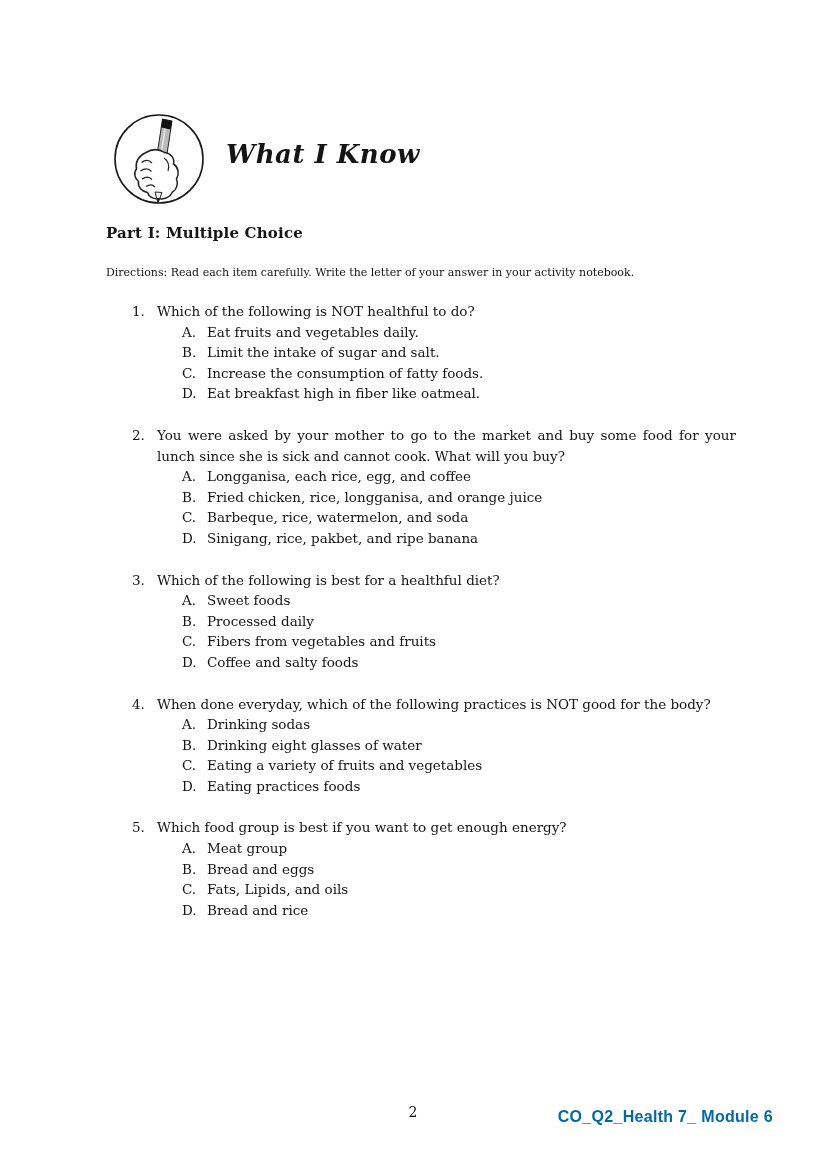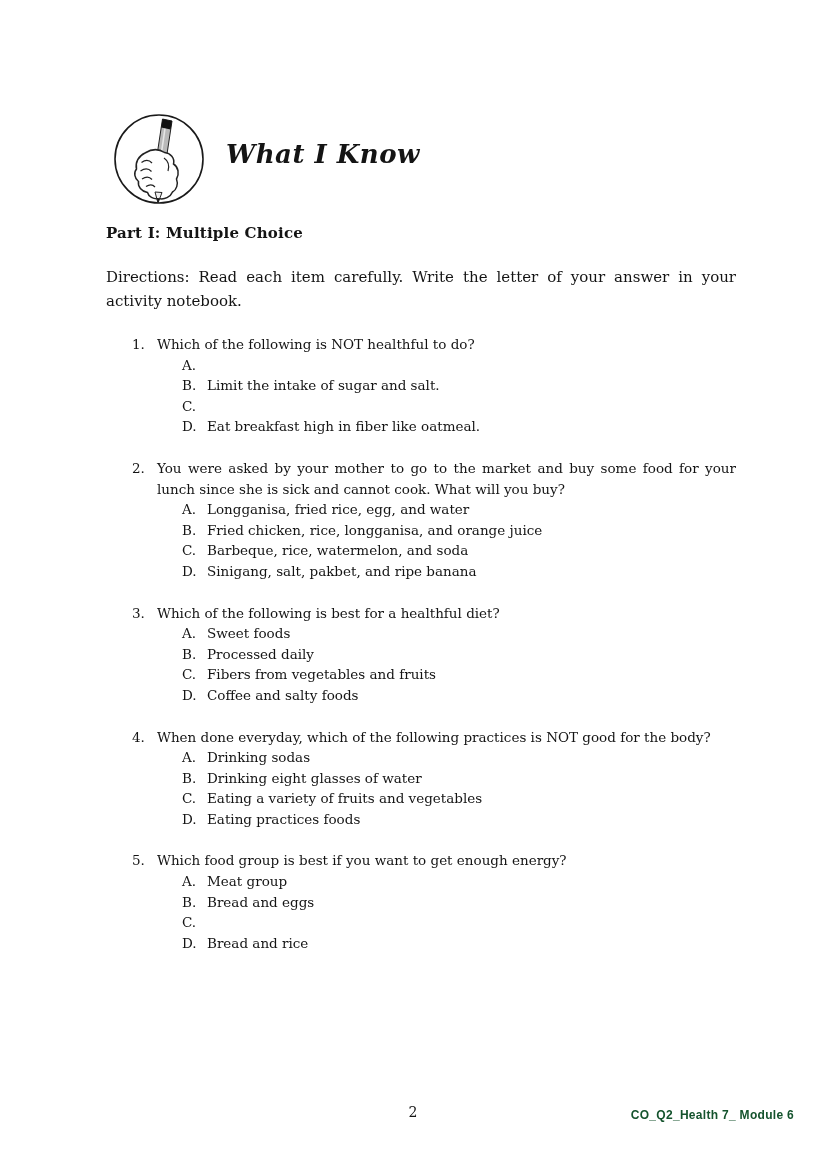--- a/index.html
+++ b/index.html
@@ -38,22 +38,22 @@
     top: 218px;
     width: 630px;
   }
   .part-heading {
     font-size: 15px;
     font-weight: bold;
     margin-bottom: 23px;
     letter-spacing: 0.2px;
   }
   .directions {
-    font-size: 15px;
-    line-height: 24px;
+    font-size: 11px;
+    line-height: 15px;
     text-align: justify;
     margin-bottom: 21px;
   }
   .question-list { list-style: none; }
   .question {
     font-size: 13.5px;
     line-height: 20.6px;
     margin-bottom: 21px;
   }
   .q-row {
@@ -82,27 +82,27 @@
     top: 1119px;
     width: 826px;
     text-align: center;
     font-family: "Liberation Sans", sans-serif;
     font-size: 15.5px;
     letter-spacing: 0.6px;
     color: #c9c9c9;
   }
   .module-label {
     position: absolute;
-    right: 32px;
+    right: 53px;
     top: 1102px;
     font-family: "Liberation Sans", sans-serif;
     font-weight: bold;
-    font-size: 12px;
+    font-size: 16px;
     letter-spacing: 0.3px;
-    color: #14532d;
+    color: #0369a1;
   }
 </style>
 </head>
 <body>
 
 <div class="page">
 
   <div class="header-icon">
     <svg viewBox="0 0 94 94" width="94" height="96" aria-hidden="true">
       <circle cx="47" cy="47" r="44" fill="#ffffff" stroke="#1a1a1a" stroke-width="1.6"></circle>
@@ -137,54 +137,56 @@
 
     <ol class="question-list">
 
       <li class="question">
         <div class="q-row">
           <span class="q-num">1.</span>
           <span class="q-text">Which of the following is NOT healthful to do?</span>
         </div>
         <div class="option-row">
           <span class="opt-letter">A.</span>
+          <span class="opt-text">Eat fruits and vegetables daily.</span>
         </div>
         <div class="option-row">
           <span class="opt-letter">B.</span>
           <span class="opt-text">Limit the intake of sugar and salt.</span>
         </div>
         <div class="option-row">
           <span class="opt-letter">C.</span>
+          <span class="opt-text">Increase the consumption of fatty foods.</span>
         </div>
         <div class="option-row">
           <span class="opt-letter">D.</span>
           <span class="opt-text">Eat breakfast high in fiber like oatmeal.</span>
         </div>
       </li>
 
       <li class="question">
         <div class="q-row">
           <span class="q-num">2.</span>
           <span class="q-text">You were asked by your mother to go to the market and buy some food for your lunch since she is sick and cannot cook. What will you buy?</span>
         </div>
         <div class="option-row">
           <span class="opt-letter">A.</span>
-          <span class="opt-text">Longganisa, fried rice, egg, and water</span>
+          <span class="opt-text">Longganisa, each rice, egg, and coffee</span>
         </div>
         <div class="option-row">
           <span class="opt-letter">B.</span>
           <span class="opt-text">Fried chicken, rice, longganisa, and orange juice</span>
         </div>
         <div class="option-row">
           <span class="opt-letter">C.</span>
           <span class="opt-text">Barbeque, rice, watermelon, and soda</span>
         </div>
         <div class="option-row">
           <span class="opt-letter">D.</span>
-          <span class="opt-text">Sinigang, salt, pakbet, and ripe banana</span>
+          <span class="opt-text">Sinigang, rice, pakbet, and ripe banana</span>
         </div>
       </li>
 
       <li class="question">
         <div class="q-row">
           <span class="q-num">3.</span>
           <span class="q-text">Which of the following is best for a healthful diet?</span>
         </div>
         <div class="option-row">
           <span class="opt-letter">A.</span>
@@ -235,20 +237,21 @@
         <div class="option-row">
           <span class="opt-letter">A.</span>
           <span class="opt-text">Meat group</span>
         </div>
         <div class="option-row">
           <span class="opt-letter">B.</span>
           <span class="opt-text">Bread and eggs</span>
         </div>
         <div class="option-row">
           <span class="opt-letter">C.</span>
+          <span class="opt-text">Fats, Lipids, and oils</span>
         </div>
         <div class="option-row">
           <span class="opt-letter">D.</span>
           <span class="opt-text">Bread and rice</span>
         </div>
       </li>
 
     </ol>
   </div>
 

